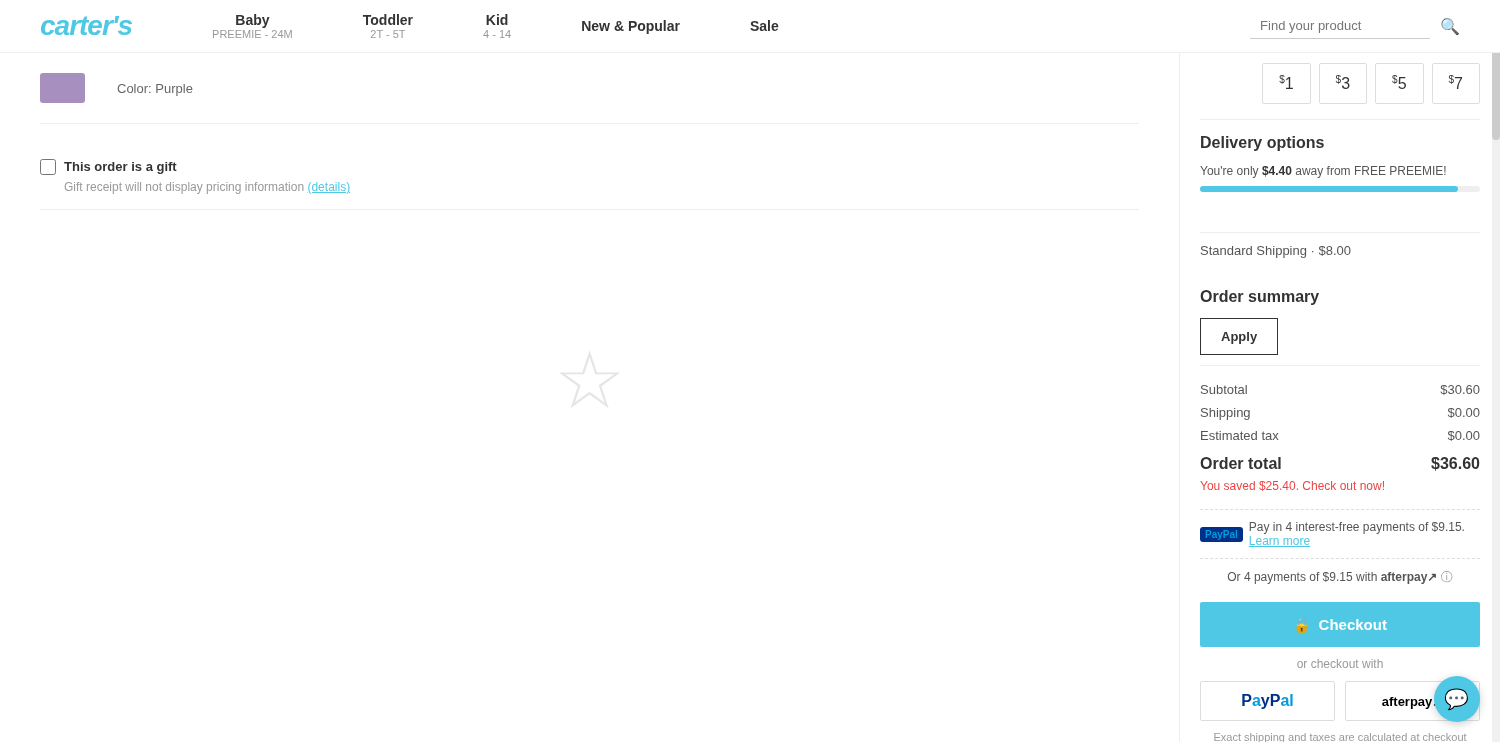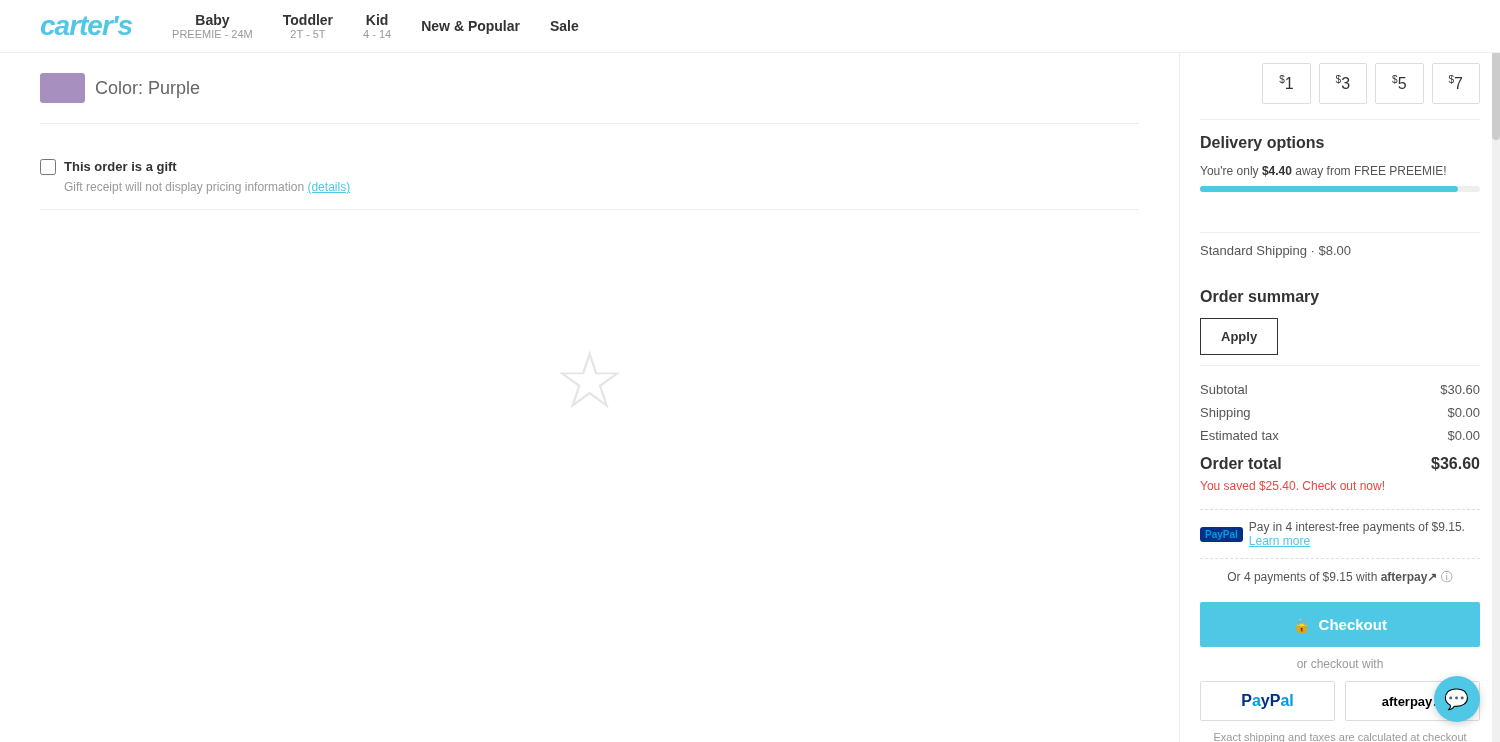--- a/index.html
+++ b/index.html
@@ -28,20 +28,21 @@
       display: flex;
       gap: 30px;
       flex: 1;
       align-items: center;
     }
     .nav-item {
       text-align: center;
       cursor: pointer;
       color: #555;
       font-size: 13px;
+      margin-left: 40px;
     }
     .nav-item .nav-label { font-weight: bold; font-size: 14px; color: #333; }
     .nav-item .nav-sub { font-size: 11px; color: #999; }
     .search-area {
       display: flex;
       align-items: center;
       gap: 10px;
     }
     .search-input {
       border: none;
@@ -80,22 +81,23 @@
       padding-bottom: 20px;
       border-bottom: 1px solid #eee;
     }
     .color-swatch {
       width: 45px;
       height: 30px;
       background: #a78fc0;
       border-radius: 3px;
     }
     .color-label {
-      font-size: 18px;
+      font-size: 13px;
       color: #666;
+      margin-left: 22px;
     }
 
     .gift-section {
       padding: 15px 0;
       border-bottom: 1px solid #eee;
       margin-bottom: 20px;
     }
     .gift-checkbox-row {
       display: flex;
       align-items: flex-start;
@@ -418,20 +420,24 @@
       <div class="nav-label">Kid</div>
       <div class="nav-sub">4 - 14</div>
     </div>
     <div class="nav-item">
       <div class="nav-label">New &amp; Popular</div>
     </div>
     <div class="nav-item">
       <div class="nav-label">Sale</div>
     </div>
   </nav>
+  <div class="search-area">
+    <input class="search-input" type="text" placeholder="Find your product" style="">
+    <div class="search-icon-btn">🔍</div>
+  </div>
 </header>
 
 <div class="main-container">
 
   <div class="left-content">
 
     <div class="color-filter">
       <div class="color-swatch"></div>
       <div class="color-label">Color: Purple</div>
     </div>

